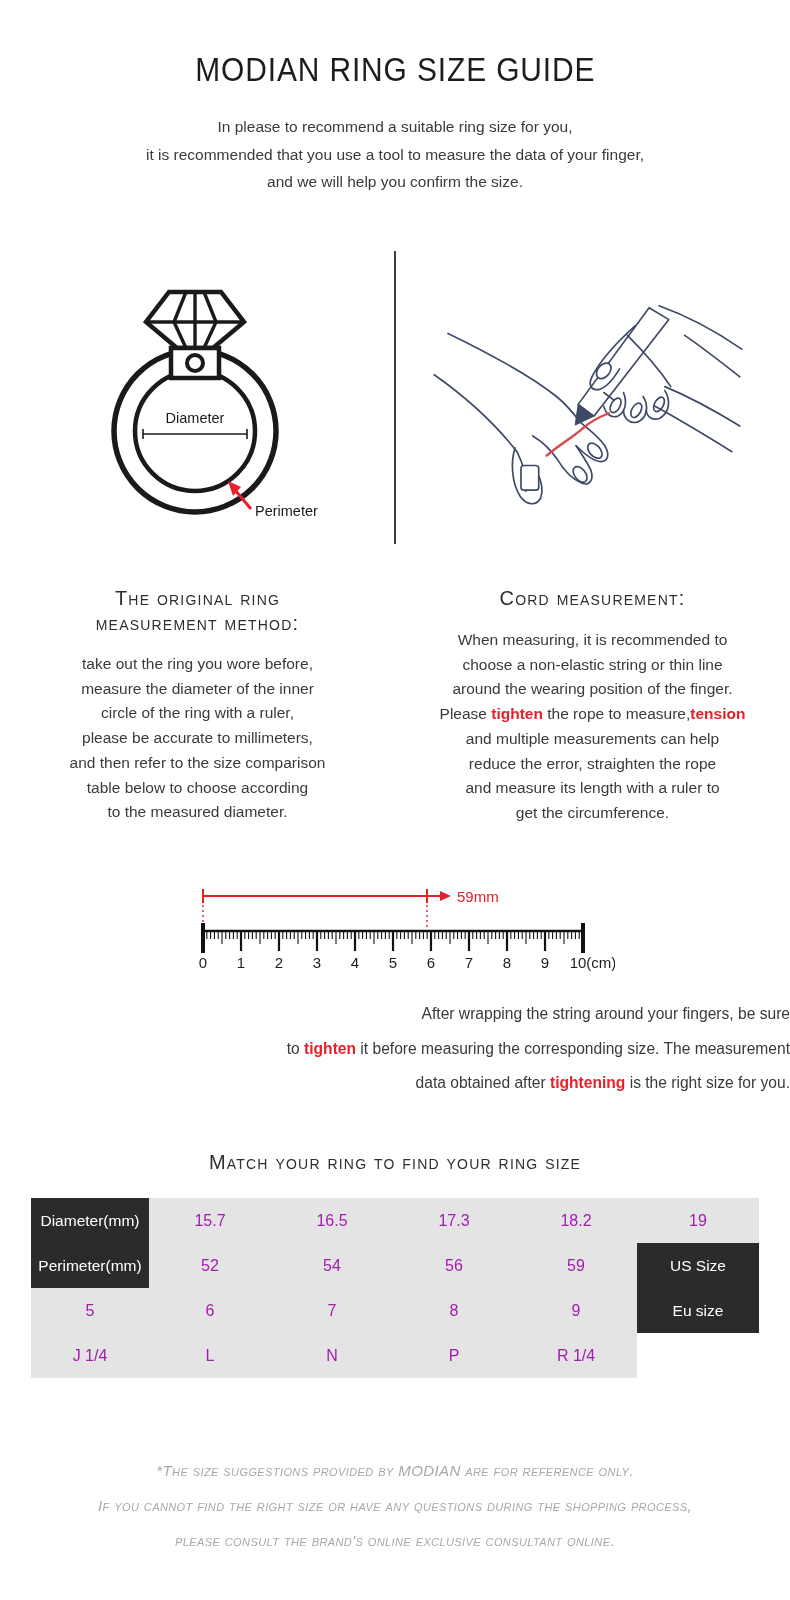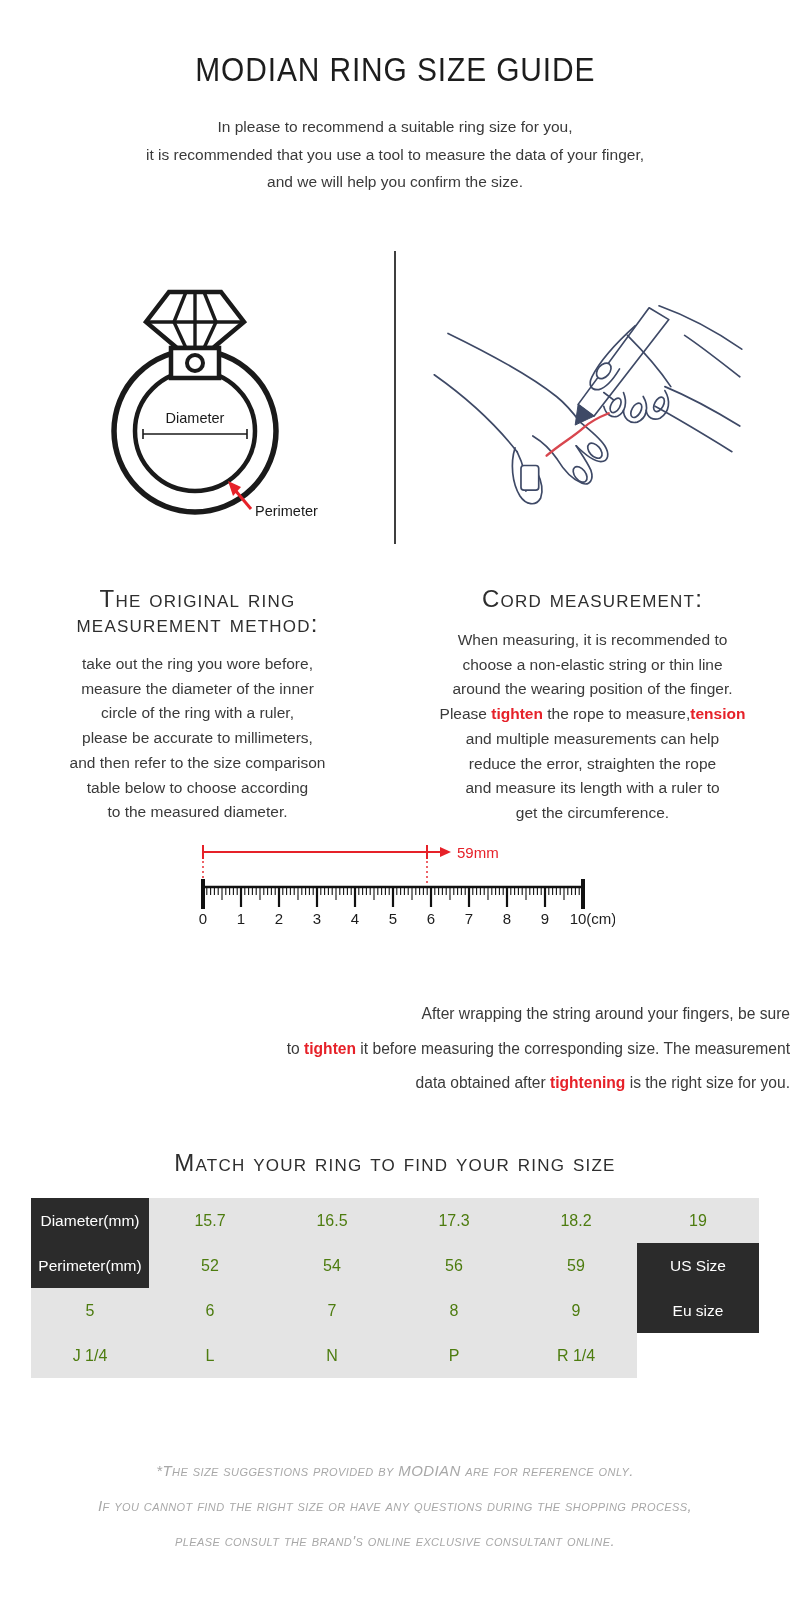--- a/index.html
+++ b/index.html
@@ -19,44 +19,44 @@
   .ring-svg { position:absolute; left:65px; top:276px; }
   .hand-svg { position:absolute; left:430px; top:292px; }
 
   .ink { stroke:#1a1a1a; fill:none; }
   .ink-fill { stroke:#1a1a1a; fill:#ffffff; }
   .hand-line { stroke:#3e4966; stroke-width:1.7; fill:none; stroke-linecap:round; stroke-linejoin:round; }
   .hand-fill { stroke:#3e4966; stroke-width:1.7; fill:#ffffff; stroke-linejoin:round; }
   .svg-label { font-size:14.5px; fill:#1a1a1a; }
   .red-label { font-size:15px; fill:#e62129; }
 
-  .sc-heading { font-variant:small-caps; font-size:24px; letter-spacing:1.2px; color:#2e2e2e;
+  .sc-heading { font-variant:small-caps; font-size:20px; letter-spacing:1.2px; color:#2e2e2e;
                 text-align:center; line-height:25px; }
   .col-left  { position:absolute; left:0;   width:395px; }
   .col-right { position:absolute; left:395px; width:395px; }
   .heading-left  { top:586px; }
   .heading-right { top:586px; }
   .body-left  { top:652px; }
   .body-right { top:628px; }
   .bodytext { font-size:15.5px; line-height:24.7px; color:#3a3a3a; text-align:center; }
   .red-word { color:#e62129; font-weight:700; }
 
-  .ruler-wrap { position:absolute; left:195px; top:832px; }
+  .ruler-wrap { position:absolute; left:195px; top:876px; }
   .ruler-num { font-size:15px; fill:#1c1c1c; }
 
   .tighten-par { position:absolute; top:997px; left:0; width:100%; text-align:right;
                  font-size:15.6px; line-height:34.6px; color:#3a3a3a; }
 
   .match-heading { position:absolute; top:1150px; left:0; width:100%; }
 
   .size-table { position:absolute; top:1198px; left:31px; width:728px;
                 display:grid; grid-template-columns:118px repeat(5,1fr); gap:0; }
   .size-table .th { background:#2b2b2b; color:#ffffff; height:45px; display:flex;
                     align-items:center; justify-content:center; font-size:15.5px; }
-  .size-table .td { background:#e4e4e4; color:#4d7c0f; height:45px; display:flex;
+  .size-table .td { background:#e4e4e4; color:#a21caf; height:45px; display:flex;
                     align-items:center; justify-content:center; font-size:16px; }
 
   .footer { position:absolute; top:1453px; left:0; width:100%; text-align:center;
             color:#a8a8a8; font-variant:small-caps; font-size:15px; letter-spacing:.4px;font-style:italic; }
   .footer div { line-height:35px; }
 </style>
 </head>
 <body>
 
 <div class="page">

